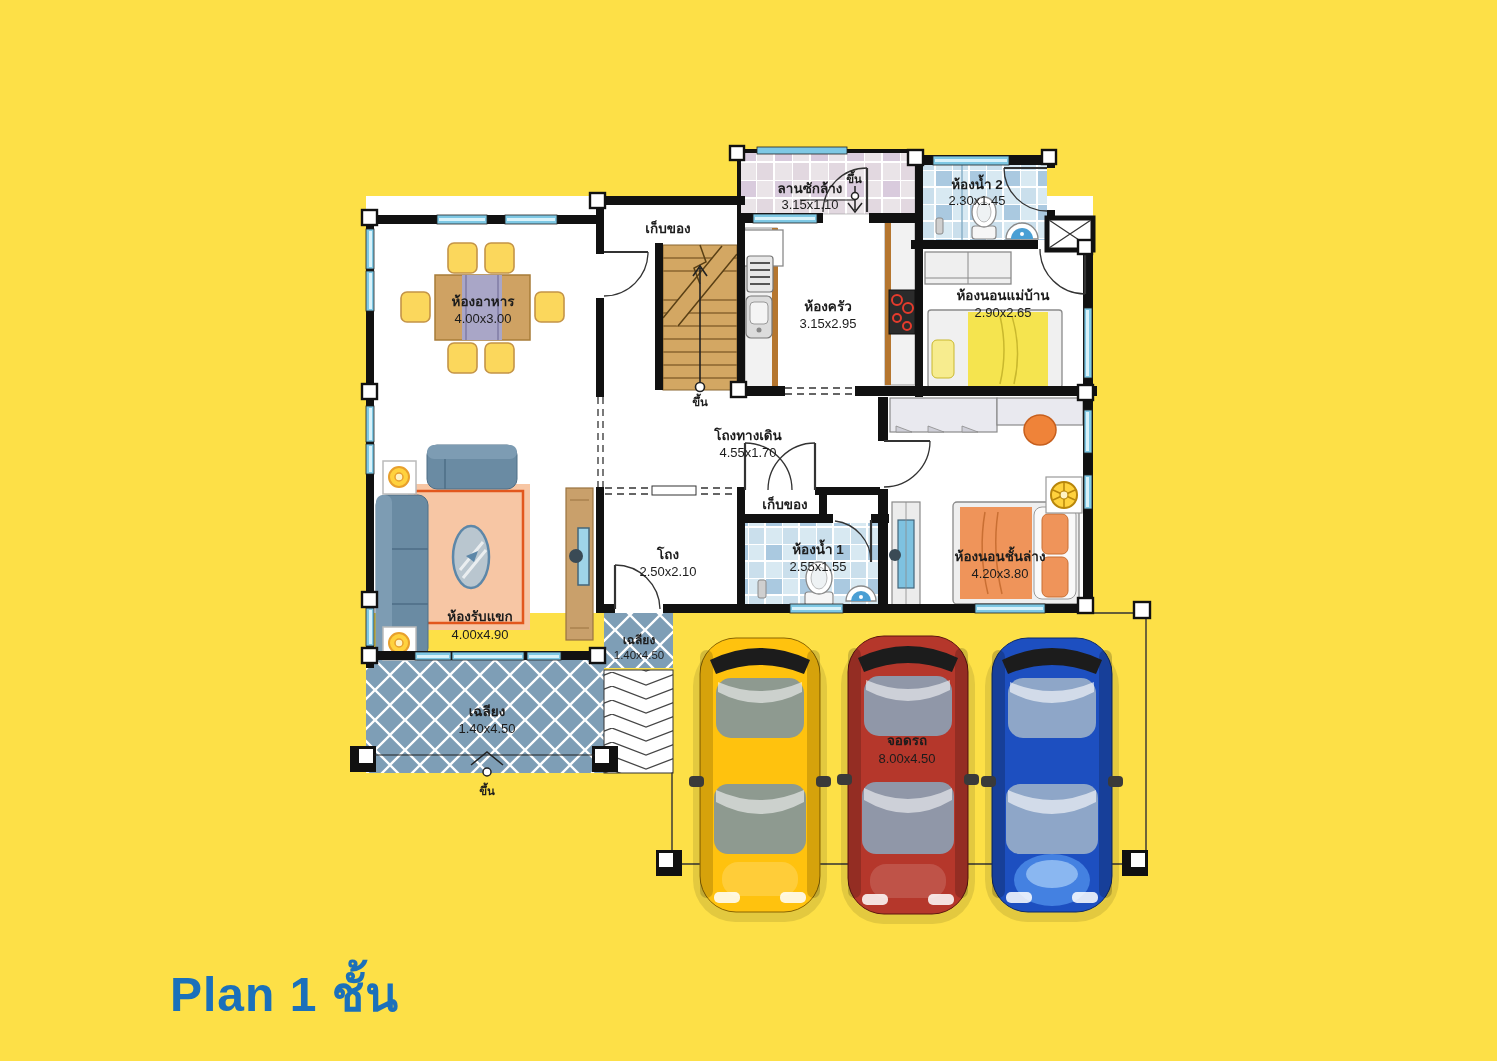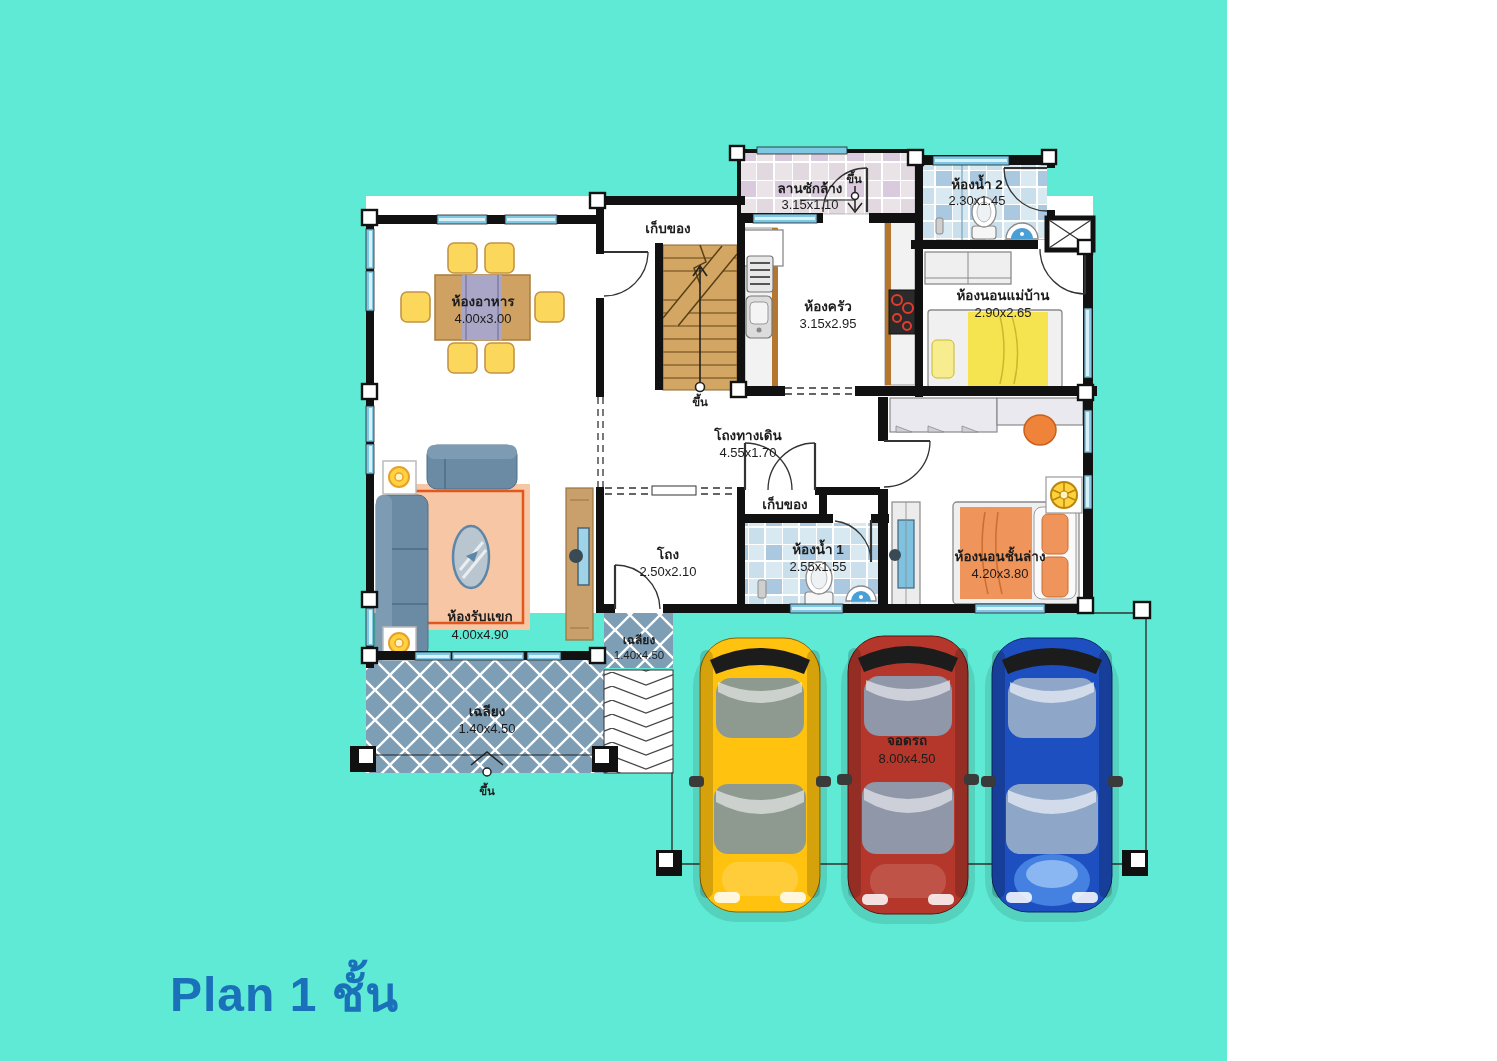--- a/index.html
+++ b/index.html
@@ -1,16 +1,16 @@
 <!DOCTYPE html>
 <html><head>
 <meta charset="utf-8">
 <style>
   html,body{margin:0;padding:0;background:#ffffff;}
-  .stage{position:relative;width:1227px;height:1061px;background:#5eead4;overflow:hidden;
+  .stage{position:relative;width:1497px;height:1061px;background:#fde047;overflow:hidden;
          font-family:"Liberation Sans", sans-serif;}
   svg text{font-family:"Liberation Sans", sans-serif;}
   .room-name{font-size:13.5px;font-weight:600;fill:#1c1c1c;}
   .room-dims{font-size:13px;font-weight:500;fill:#1c1c1c;}
   .room-name-sm{font-size:12px;font-weight:600;fill:#1c1c1c;}
   .room-dims-sm{font-size:11.5px;font-weight:500;fill:#1c1c1c;}
   .up-label{font-size:11.5px;font-weight:600;fill:#1c1c1c;}
   .plan-title{position:absolute;left:170px;top:956px;font-size:48px;font-weight:600;
               color:#1b70ba;letter-spacing:1px;text-align:center;}
 </style>

